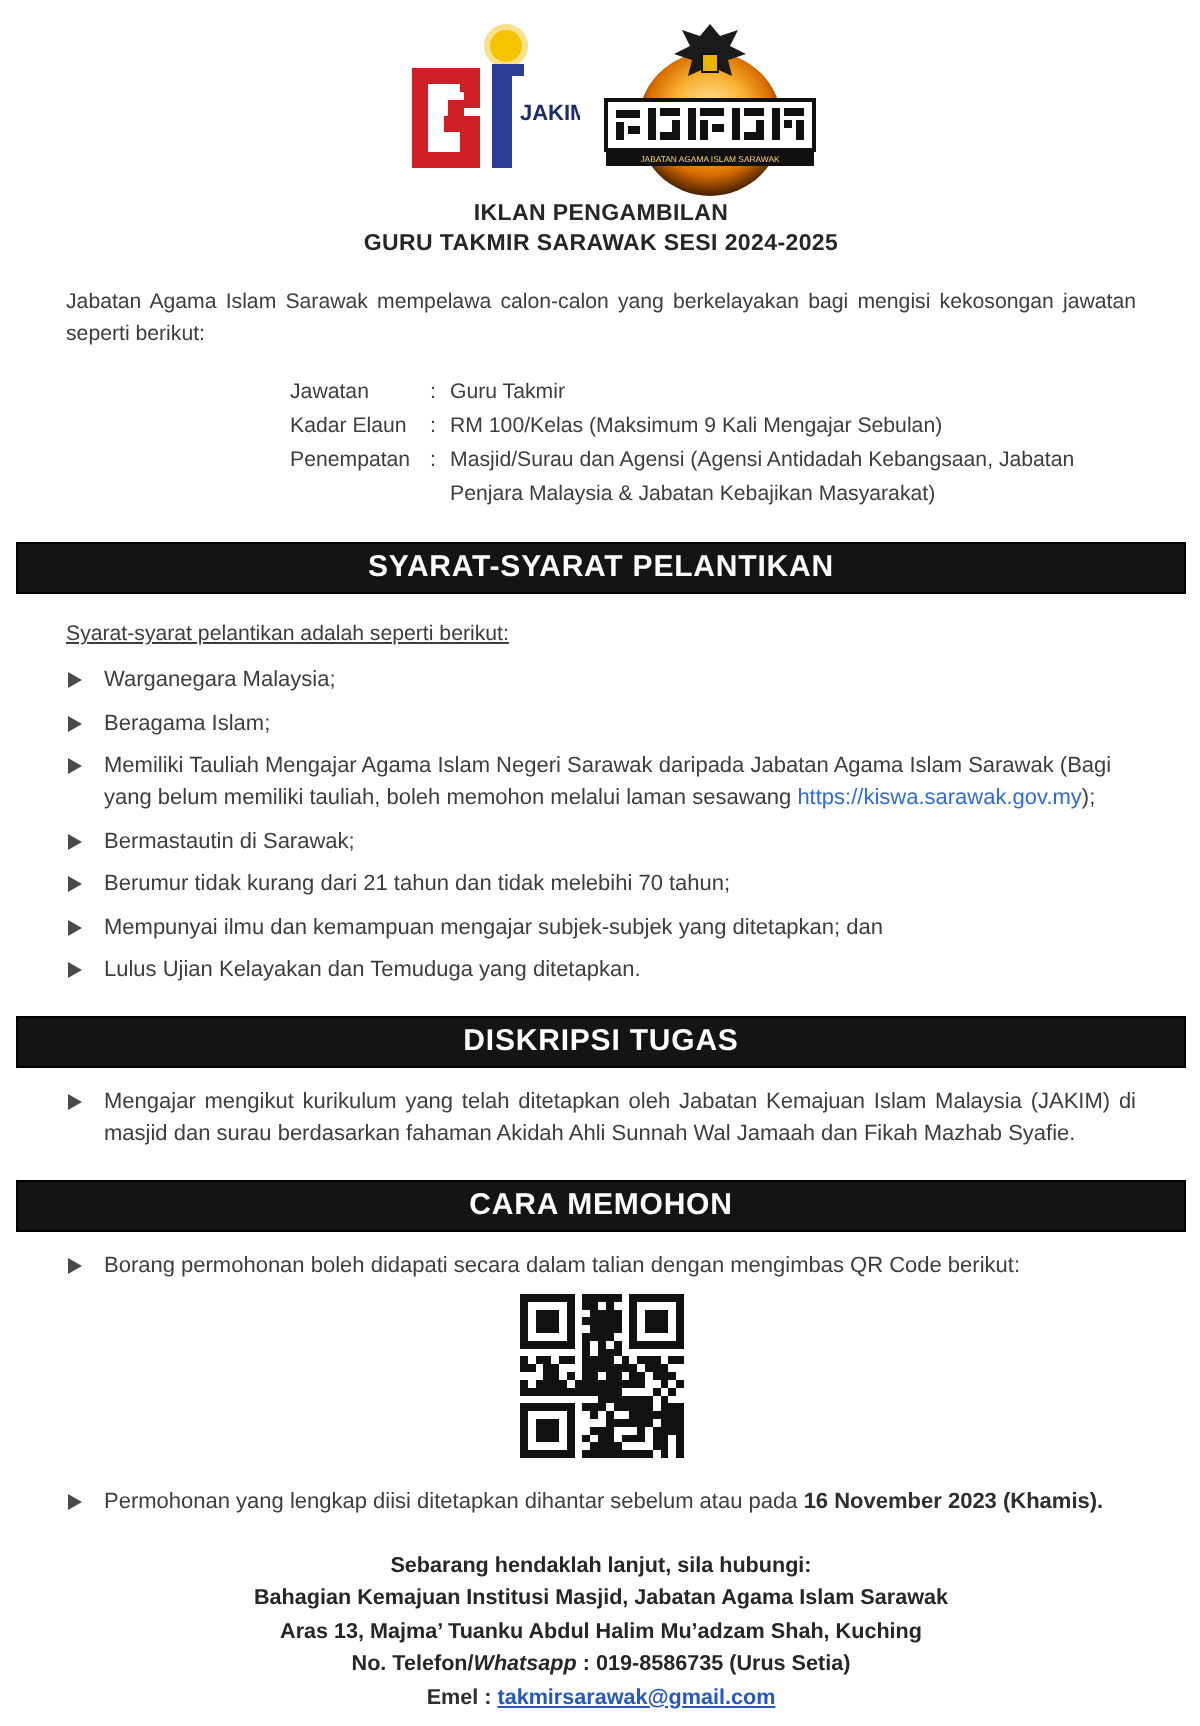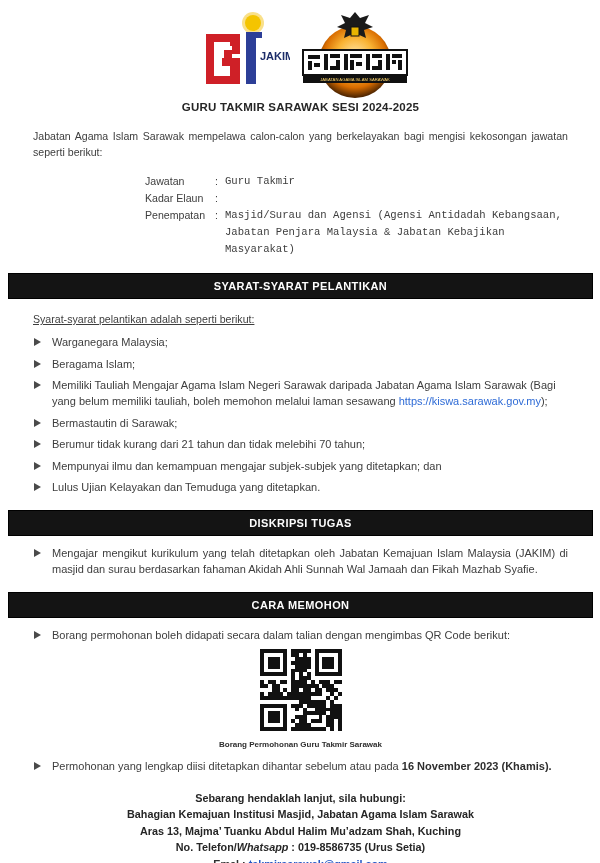--- a/index.html
+++ b/index.html
@@ -15,26 +15,26 @@
   .logo{display:block;}
   .titles{text-align:center;margin-top:2px;line-height:15px;}
   .title{font-size:11.5px;font-weight:bold;color:#262626;letter-spacing:.2px;}
 
   
   .intro{margin-top:13px;font-size:10.6px;line-height:16px;text-align:justify;}
   .details{margin-top:13px;margin-left:112px;font-size:10.6px;line-height:17px;}
   .drow{display:flex;}
   .dlabel{width:70px;flex:0 0 70px;}
   .dsep{flex:0 0 10px;}
-  .dvalue{width:352px;font-family:Liberation Mono, monospace;}
+  .dvalue{width:352px;}
 
   
   .banner{
     margin:15px -25px 0 -25px;background:#141414;border:1px solid #000;
-    color:#fdfdfd;text-align:center;font-weight:bold;font-size:11px;
+    color:#fdfdfd;text-align:center;font-weight:bold;font-size:15px;
     letter-spacing:.4px;padding:5px 0 5px 0;line-height:14px;
   }
   .lead{margin-top:14px;font-size:10.6px;text-decoration:underline;}
 
   
   ul.arrows{list-style:none;margin:9px 0 0 0;padding:0;font-size:11px;line-height:16px;}
   ul.arrows li{position:relative;padding-left:19px;margin-bottom:5.5px;}
   ul.arrows li::before{
     content:"";position:absolute;left:1px;top:4px;width:0;height:0;
     border-left:7px solid #4a4a4a;border-top:4px solid transparent;border-bottom:4px solid transparent;
@@ -117,34 +117,36 @@
         </g>
       </g>
       <g>
         <rect x="1" y="65" width="104" height="8" fill="#101010"></rect>
         <text x="53" y="71" text-anchor="middle" font-size="4.2" fill="#ffd76e" font-family="Liberation Sans, sans-serif">JABATAN AGAMA ISLAM SARAWAK</text>
       </g>
     </svg>
   </div>
 
   <div class="titles">
+    <div class="title">IKLAN PENGAMBILAN</div>
     <div class="title">GURU TAKMIR SARAWAK SESI 2024-2025</div>
   </div>
 
   <p class="intro">Jabatan Agama Islam Sarawak mempelawa calon-calon yang berkelayakan bagi mengisi kekosongan jawatan seperti berikut:</p>
 
   <div class="details">
     <div class="drow">
       <span class="dlabel">Jawatan</span>
       <span class="dsep">:</span>
       <span class="dvalue">Guru Takmir</span>
     </div>
     <div class="drow">
       <span class="dlabel">Kadar Elaun</span>
       <span class="dsep">:</span>
+      <span class="dvalue">RM 100/Kelas (Maksimum 9 Kali Mengajar Sebulan)</span>
     </div>
     <div class="drow">
       <span class="dlabel">Penempatan</span>
       <span class="dsep">:</span>
       <span class="dvalue">Masjid/Surau dan Agensi (Agensi Antidadah Kebangsaan, Jabatan Penjara Malaysia &amp; Jabatan Kebajikan Masyarakat)</span>
     </div>
   </div>
 
   <div class="banner">SYARAT-SYARAT PELANTIKAN</div>
   <div class="lead">Syarat-syarat pelantikan adalah seperti berikut:</div>
@@ -353,21 +355,20 @@
           <rect x="1" y="1" width="5" height="5" fill="#fff"></rect>
           <rect x="2" y="2" width="3" height="3" fill="#111"></rect>
           <rect x="14" y="0" width="7" height="7" fill="#111"></rect>
           <rect x="15" y="1" width="5" height="5" fill="#fff"></rect>
           <rect x="16" y="2" width="3" height="3" fill="#111"></rect>
           <rect x="0" y="14" width="7" height="7" fill="#111"></rect>
           <rect x="1" y="15" width="5" height="5" fill="#fff"></rect>
           <rect x="2" y="16" width="3" height="3" fill="#111"></rect>
         </svg>
     </div>
-    <div class="qr-caption">Borang Permohonan Guru Takmir Sarawak</div>
   </div>
 
   <ul class="arrows deadline">
     <li><span>Permohonan yang lengkap diisi ditetapkan dihantar sebelum atau pada </span><span class="b">16 November 2023 (Khamis).</span></li>
   </ul>
 
   <div class="footer">
     <div>Sebarang hendaklah lanjut, sila hubungi:</div>
     <div>Bahagian Kemajuan Institusi Masjid, Jabatan Agama Islam Sarawak</div>
     <div>Aras 13, Majma’ Tuanku Abdul Halim Mu’adzam Shah, Kuching</div>

